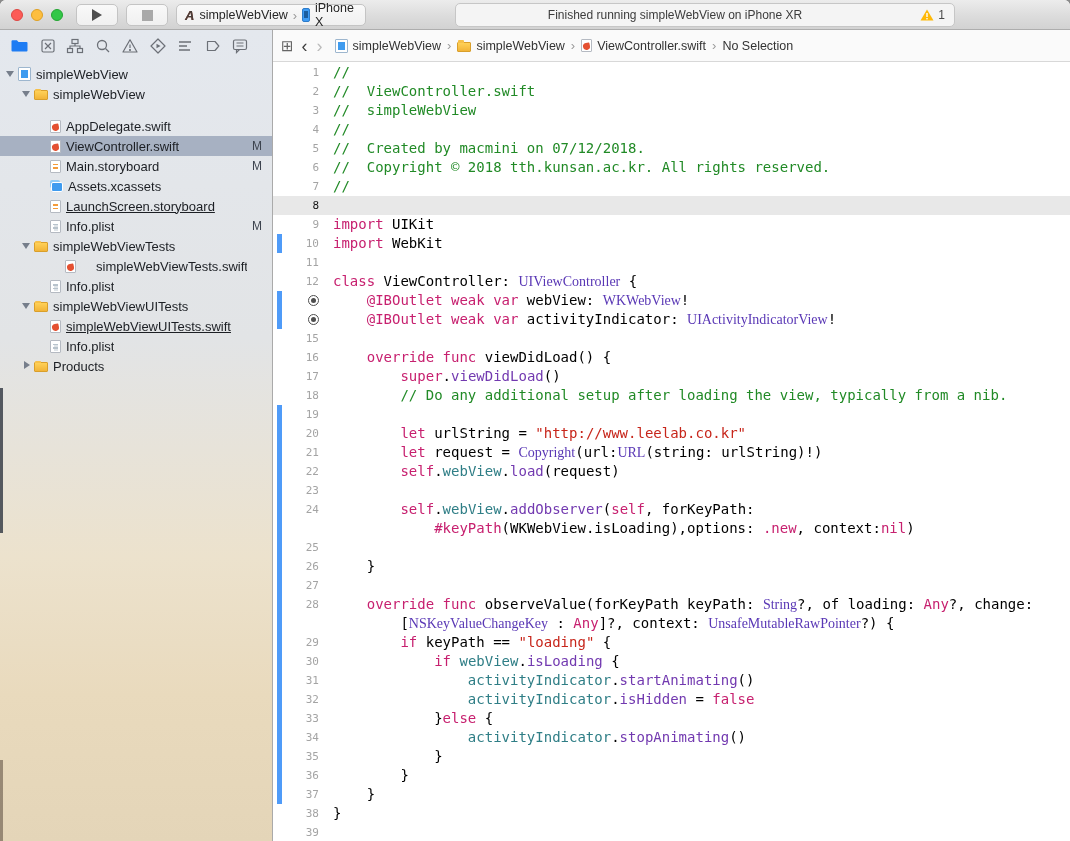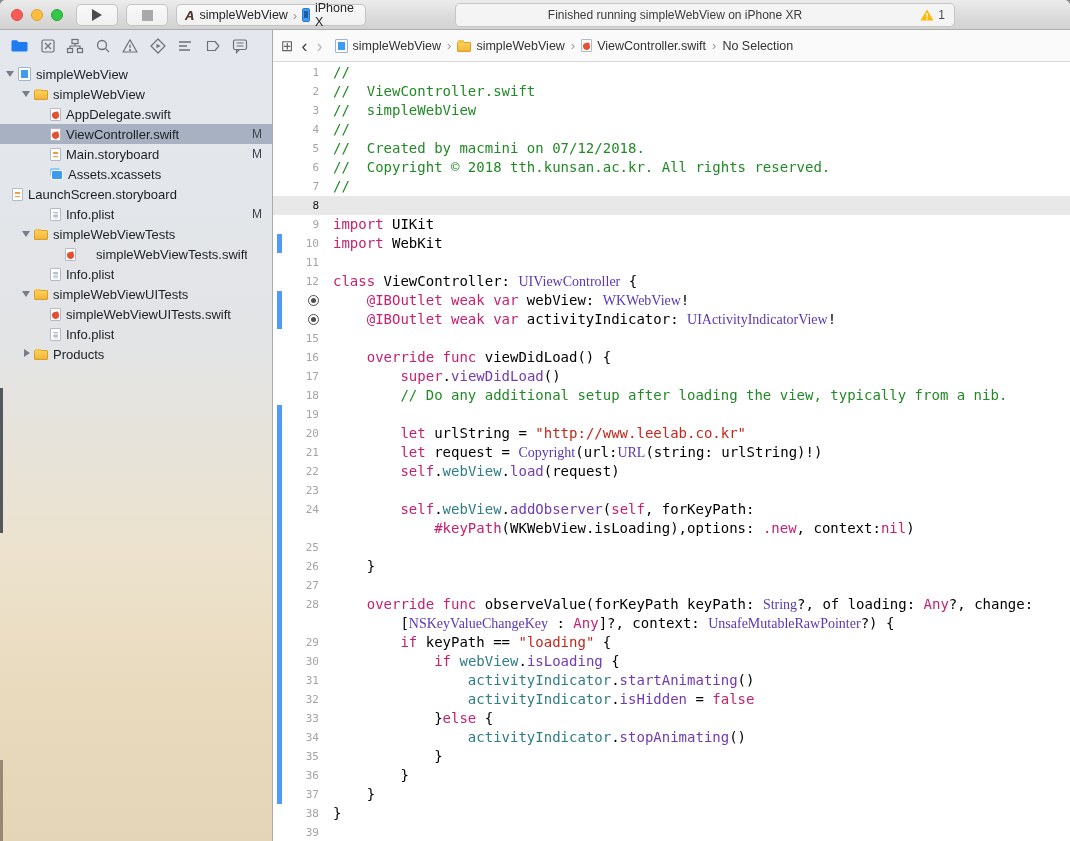--- a/index.html
+++ b/index.html
@@ -201,21 +201,21 @@
     <span class="tree-badge"></span>
   </div>
 
   <div class="tree-row" style="padding-left: 22px;">
     <span class="disc disc-open"></span>
     <span class="tree-ic i-folder"></span>
     <span class="tree-label">simpleWebView</span>
     <span class="tree-badge"></span>
   </div>
 
-  <div class="tree-row" style="padding-left: 38px;">
+  <div class="tree-row" style="padding-left: 38px; margin-top: 12px;">
     <span class="disc"></span>
     <span class="tree-ic i-swift"></span>
     <span class="tree-label">AppDelegate.swift</span>
     <span class="tree-badge"></span>
   </div>
 
   <div class="tree-row sel" style="padding-left: 38px;">
     <span class="disc"></span>
     <span class="tree-ic i-swift"></span>
     <span class="tree-label">ViewController.swift</span>
@@ -229,21 +229,21 @@
     <span class="tree-badge">M</span>
   </div>
 
   <div class="tree-row" style="padding-left: 38px;">
     <span class="disc"></span>
     <span class="tree-ic i-assets"></span>
     <span class="tree-label">Assets.xcassets</span>
     <span class="tree-badge"></span>
   </div>
 
-  <div class="tree-row" style="">
+  <div class="tree-row" style="padding-left: 38px; text-decoration: underline;">
     <span class="disc"></span>
     <span class="tree-ic i-storyboard"></span>
     <span class="tree-label">LaunchScreen.storyboard</span>
     <span class="tree-badge"></span>
   </div>
 
   <div class="tree-row" style="padding-left: 38px;">
     <span class="disc"></span>
     <span class="tree-ic i-plist"></span>
     <span class="tree-label">Info.plist</span>
@@ -271,21 +271,21 @@
     <span class="tree-badge"></span>
   </div>
 
   <div class="tree-row" style="padding-left: 22px;">
     <span class="disc disc-open"></span>
     <span class="tree-ic i-folder"></span>
     <span class="tree-label">simpleWebViewUITests</span>
     <span class="tree-badge"></span>
   </div>
 
-  <div class="tree-row" style="padding-left: 38px;">
+  <div class="tree-row" style="padding-left: 38px; text-decoration: underline;">
     <span class="disc"></span>
     <span class="tree-ic i-swift"></span>
     <span class="tree-label">simpleWebViewUITests.swift</span>
     <span class="tree-badge"></span>
   </div>
 
   <div class="tree-row" style="padding-left: 38px;">
     <span class="disc"></span>
     <span class="tree-ic i-plist"></span>
     <span class="tree-label">Info.plist</span>

